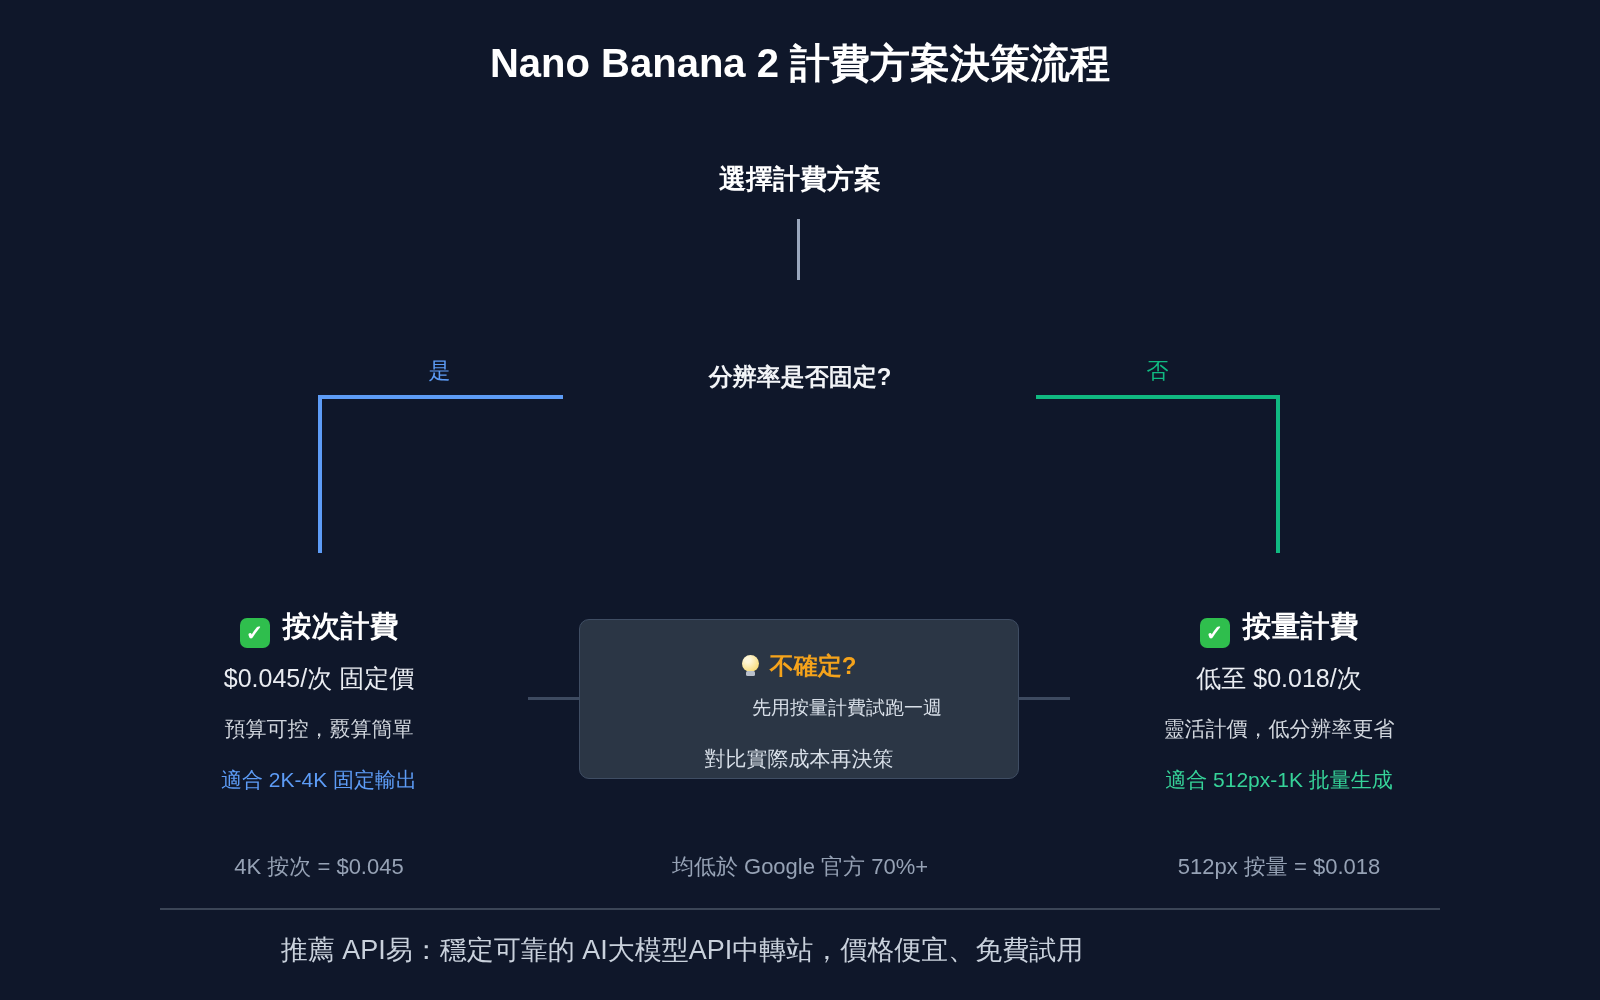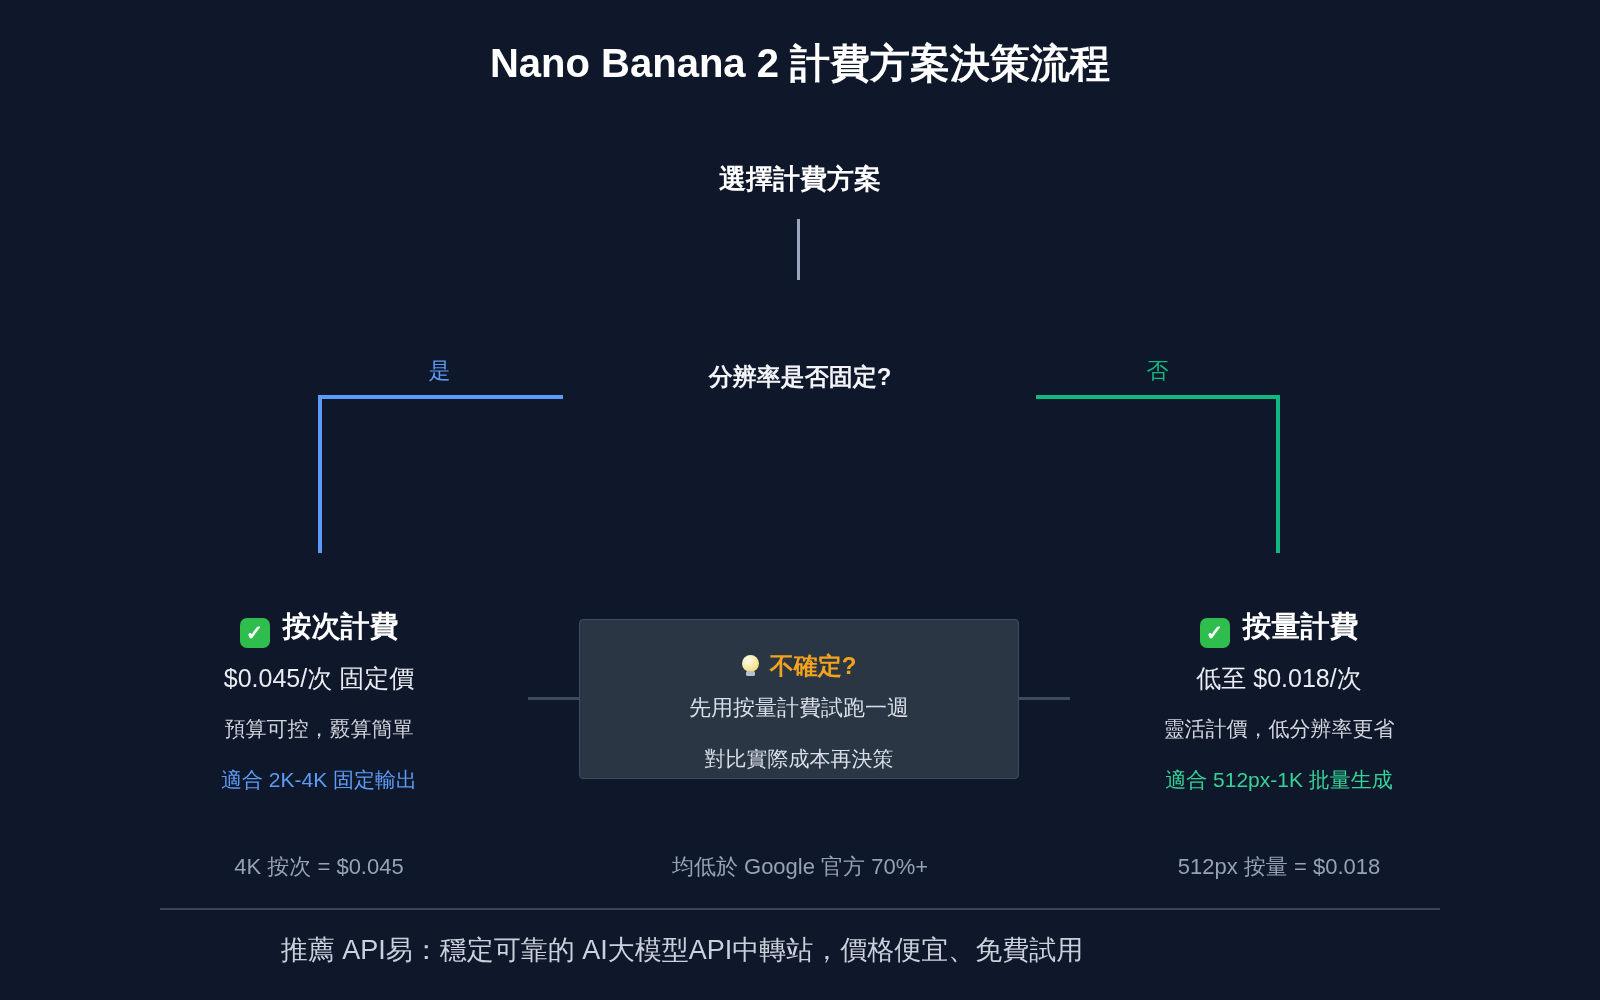--- a/index.html
+++ b/index.html
@@ -59,25 +59,25 @@
   }
   .check .mark { color:#fff; font-size:21px; font-weight:bold; line-height:1; }
 
   .stub { top:697px; height:3px; width:51px; background:var(--stub); }
   .stub.left-stub  { left:528px; }
   .stub.right-stub { left:1019px; }
 
   .hint-box {
     left:579px; top:619px; width:440px; height:160px;
     background:var(--boxBg); border:1px solid var(--boxBorder);
-    border-radius:4px; box-sizing:border-box;
+    border-radius:10px; box-sizing:border-box;
   }
   .hint-box > div { position:absolute; left:0; width:438px; text-align:center; }
   .hint-title { top:30px; font-size:24px; font-weight:bold; color:var(--orange); line-height:32px; }
-  .hint-line1 { top:74px;  font-size:22px; color:var(--hintText); line-height:28px; }
+  .hint-line1 { top:74px;  font-size:19px; color:var(--hintText); line-height:28px;margin-left:48px; }
   .hint-line2 { top:125px; font-size:21px; color:var(--hintText); line-height:28px; }
 
   .bulb {
     display:inline-block; position:relative; width:17px; height:21px;
     margin-right:11px; vertical-align:-2px;
   }
   .bulb::before {
     content:""; position:absolute; top:0; left:0; width:17px; height:17px;
     border-radius:50%;
     background:radial-gradient(circle at 35% 30%, #FEF7D9 15%, #F8DF84 70%, #EFC75E 100%);

